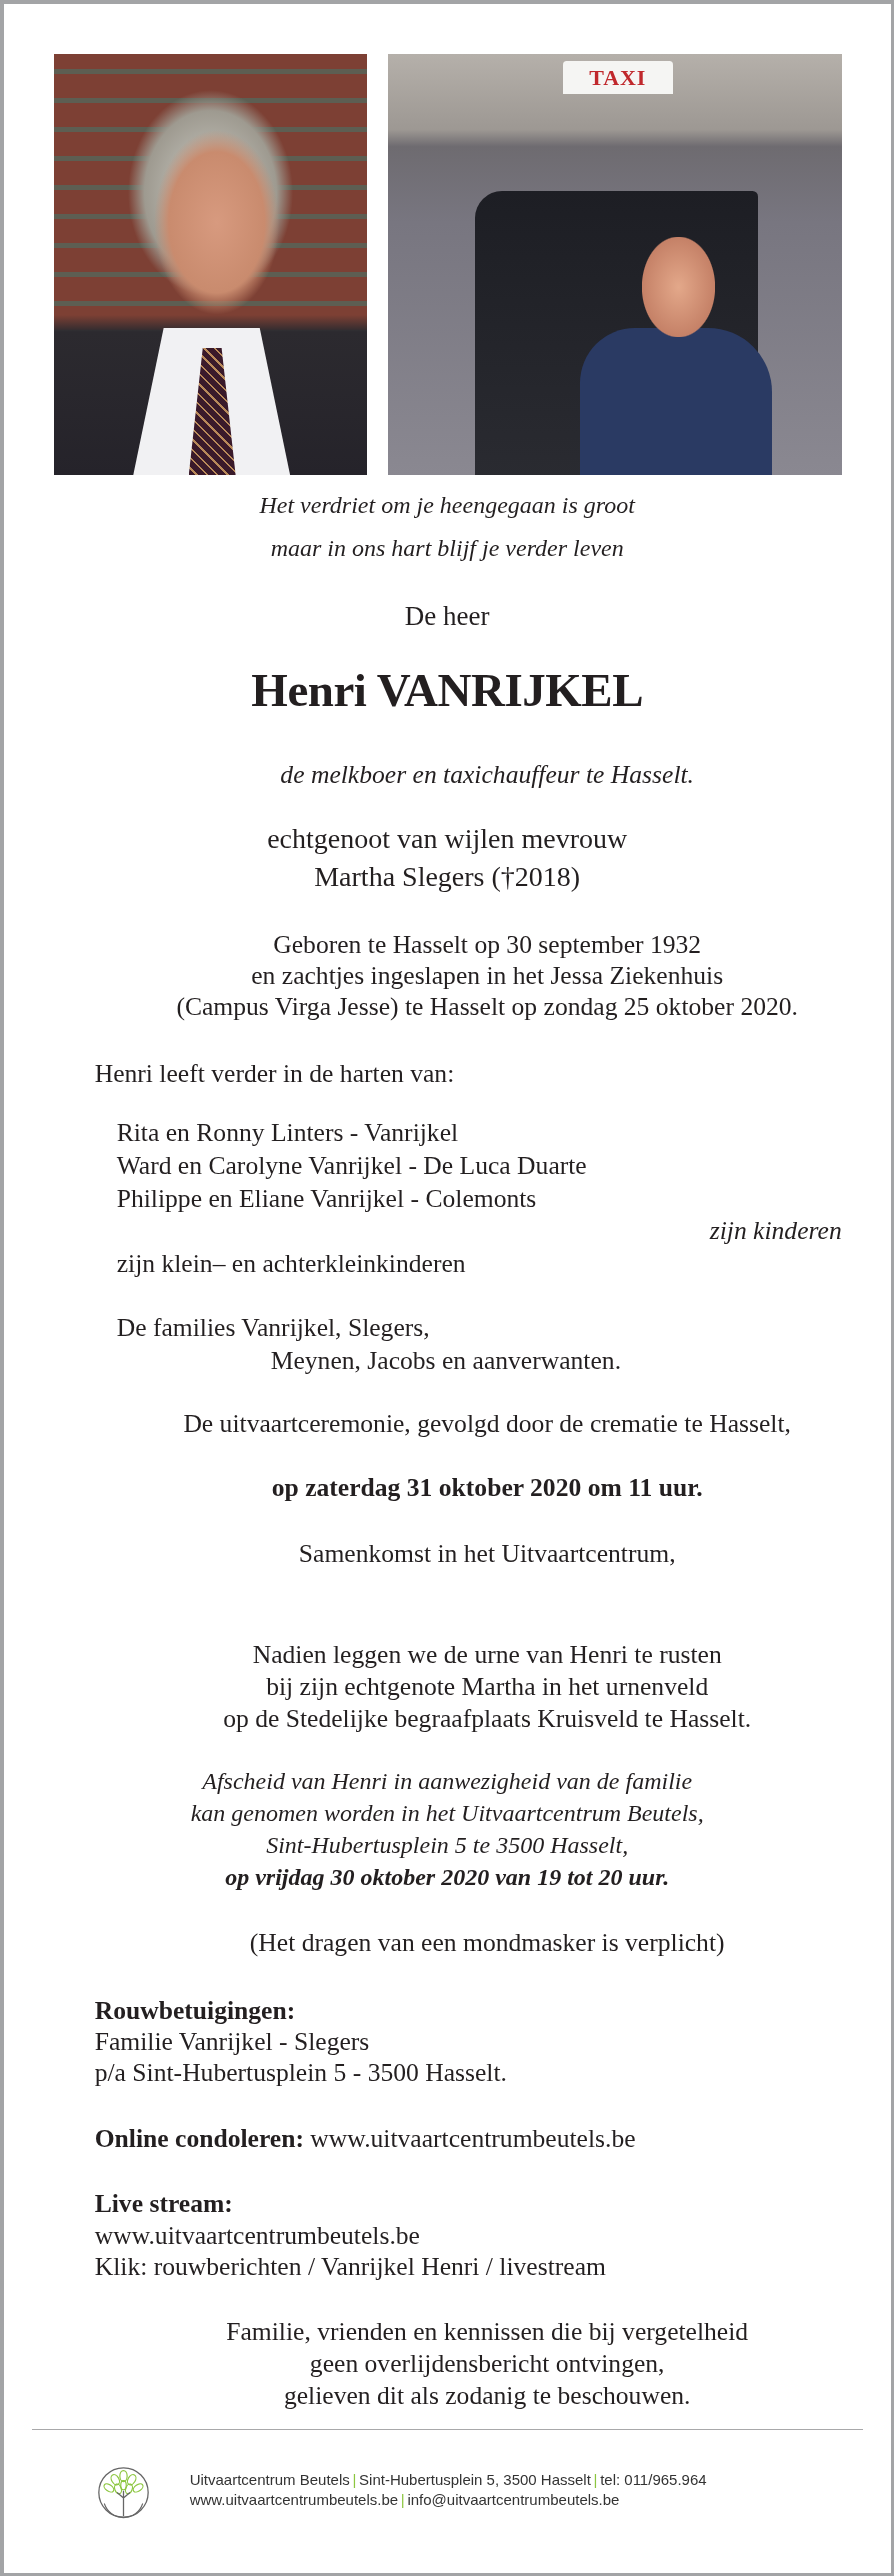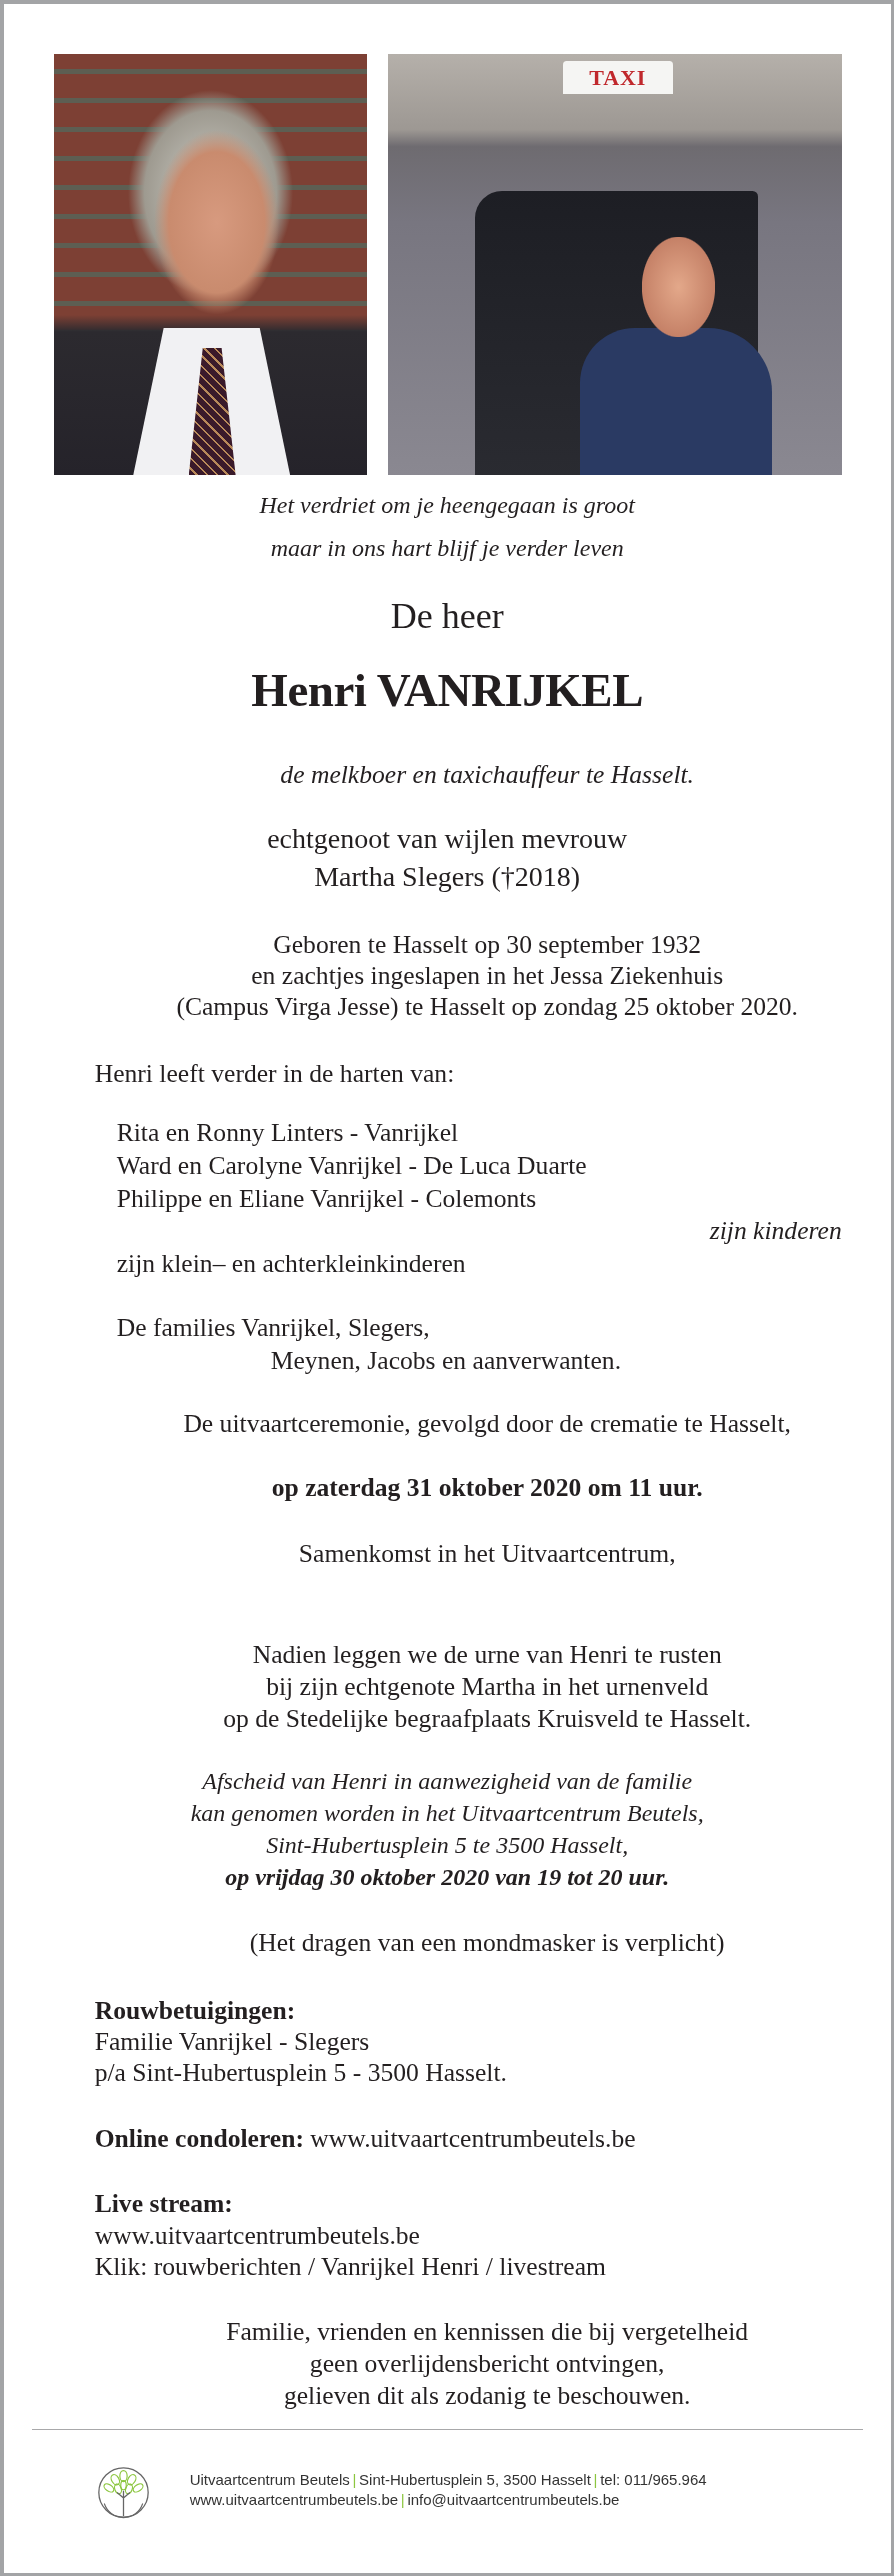--- a/index.html
+++ b/index.html
@@ -63,21 +63,21 @@
   }
   .line {
     position: absolute; left: 0; width: 887px;
     text-align: center; white-space: nowrap;
   }
   .it { font-style: italic; }
   .b { font-weight: bold; }
   .left { text-align: left; }
   .f26 { font-size: 24px; line-height: 31px; }
   .f28 { font-size: 25.6px; line-height: 33px; padding-left: 40px; }
-  .f30 { font-size: 36px; line-height: 35px; }
+  .f30 { font-size: 27px; line-height: 35px; }
   .f31 { font-size: 28px; line-height: 37px; }
   .name { font-size: 47px; line-height: 55px; font-weight: bold; letter-spacing: -0.5px; }
   .divider {
     position: absolute; left: 28px; top: 2425px; width: 831px; height: 1.8px;
     background: #a8a8aa;
   }
   .footer {
     position: absolute; left: 93px; top: 2461px; height: 55px; width: 730px;
   }
   .logo { position: absolute; left: 0; top: 0; width: 53px; height: 55px; }

